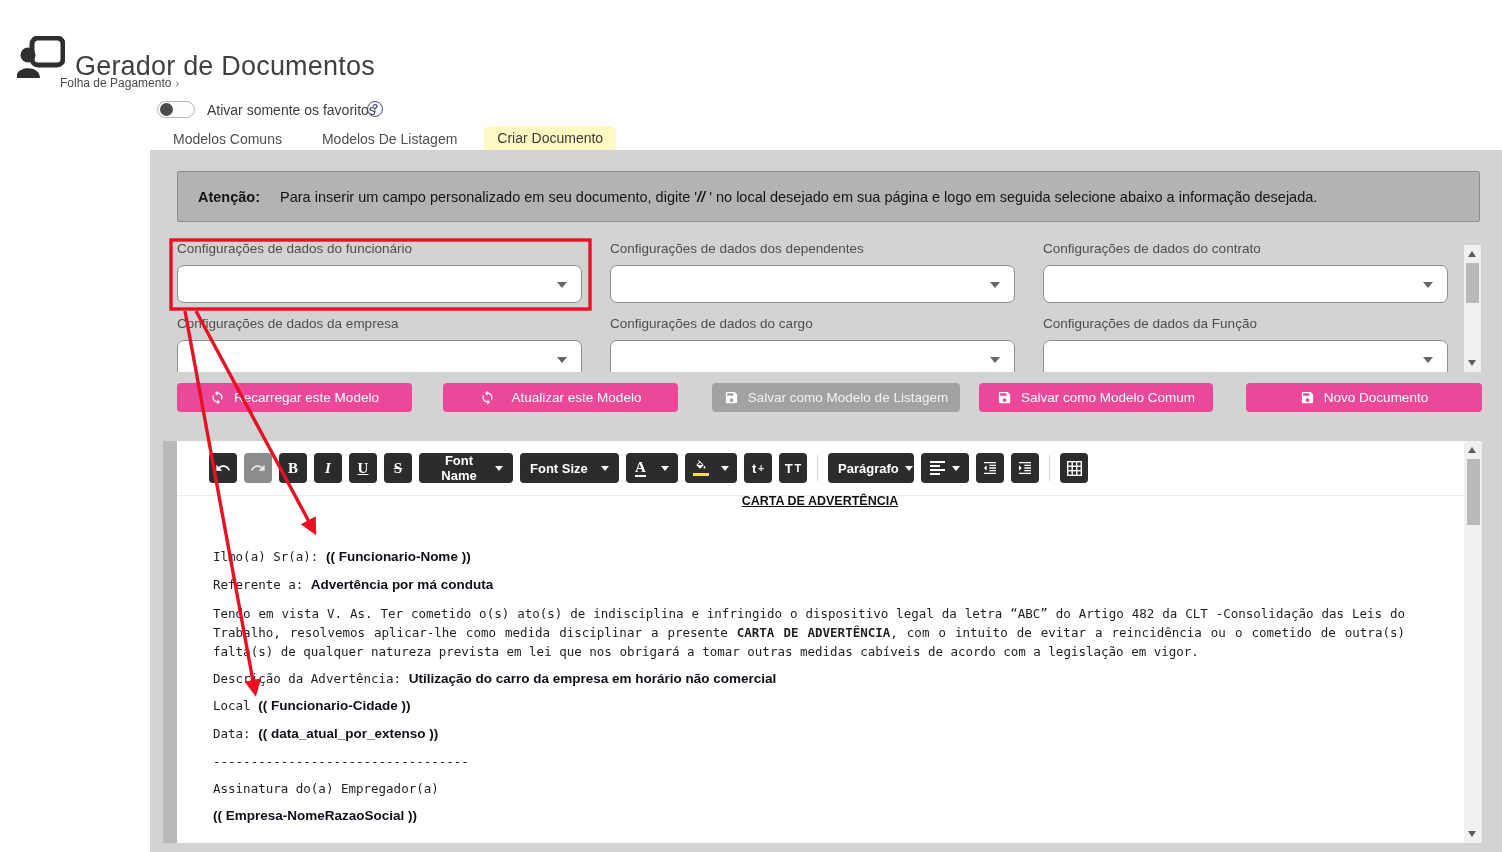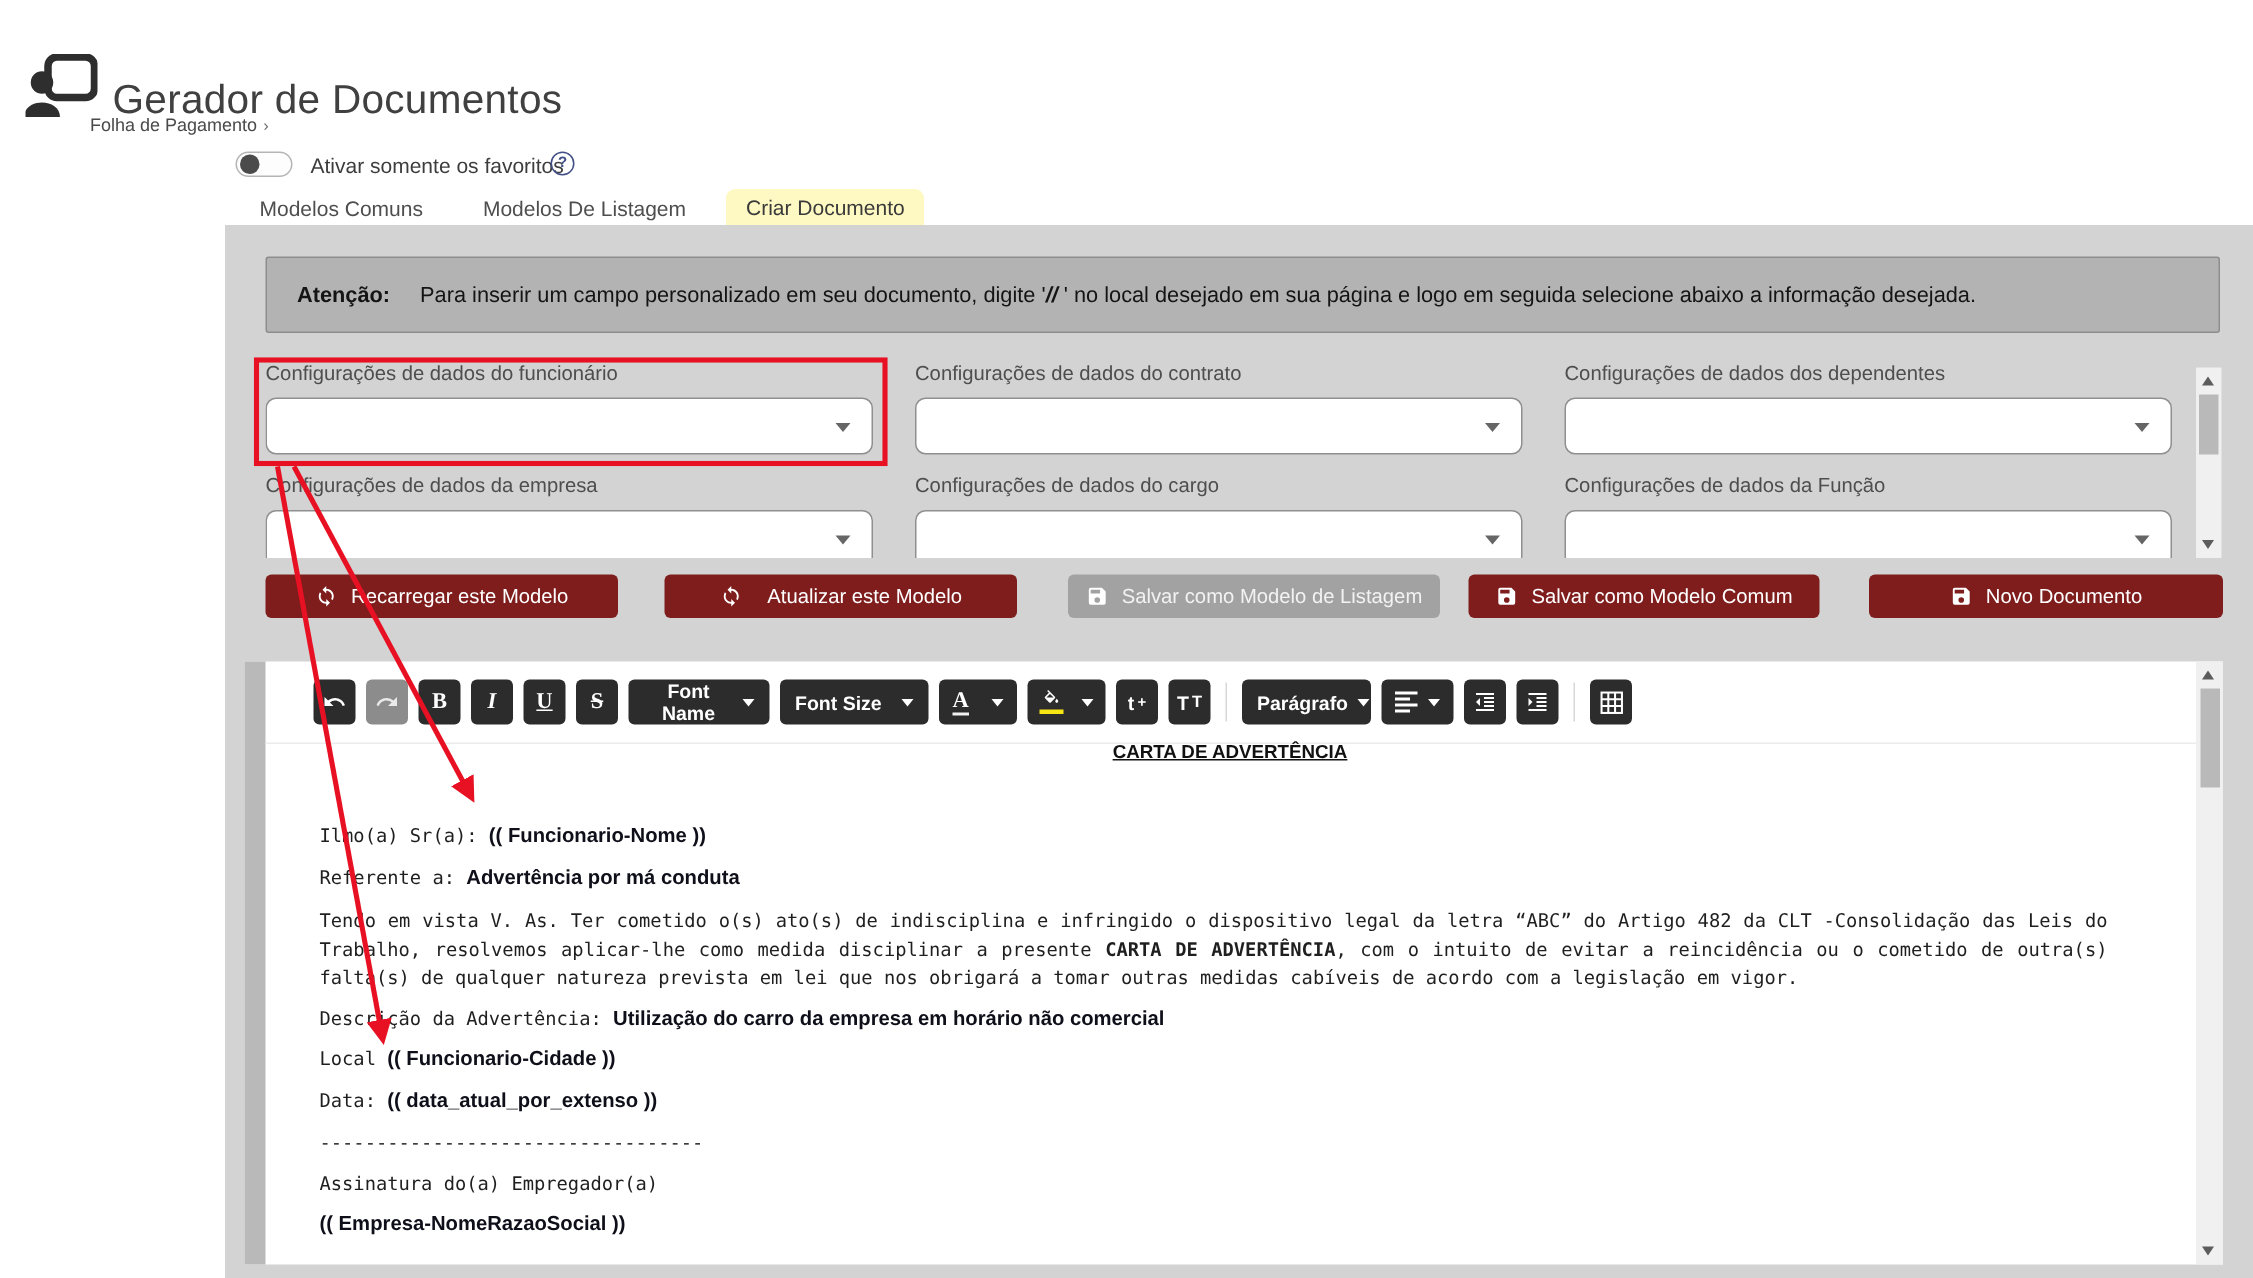--- a/index.html
+++ b/index.html
@@ -58,21 +58,21 @@
   .sb-fields { left:1464px; top:245px; width:17px; height:127px; }
   .sb .up, .sb .down { position:absolute; left:4px; width:0; height:0;
     border-left:4.5px solid transparent; border-right:4.5px solid transparent; }
   .sb .up   { top:6px; border-bottom:6px solid #5c5c5c; }
   .sb .down { bottom:6px; border-top:6px solid #5c5c5c; }
   .sb .thumb { position:absolute; left:2px; width:13px; background:#b9b9b9; }
   .sb-fields .thumb { top:18px; height:40px; }
 
   
   .action-btn { position:absolute; top:383px; height:29px; border:none; border-radius:4px;
-    background:#7f1d1d; color:#fff; font-family:"Liberation Sans",sans-serif; font-size:13.5px;
+    background:#ec4899; color:#fff; font-family:"Liberation Sans",sans-serif; font-size:13.5px;
     display:flex; align-items:center; justify-content:center; gap:9px; cursor:pointer; }
   .action-btn.disabled { background:#a2a2a2; color:#f2f2f2; }
   .action-btn svg { flex:0 0 auto; }
   .b1 { left:177px; width:235px; } .b2 { left:443px; width:235px;gap:17px; }
   .b3 { left:712px; width:248px; } .b4 { left:979px; width:234px; }
   .b5 { left:1246px; width:236px; }
 
   
   .editor { position:absolute; left:163px; top:441px; width:1319px; height:402px;
     background:#fff; border-left:14px solid #b9b9b9; }
@@ -154,28 +154,28 @@
 <div class="fields-clip">
   <div class="fields-grid">
     <div>
       <div class="field-label">Configurações de dados do funcionário</div>
       <div class="select-box">
         <span class="sel-value"></span>
         <span class="caret"></span>
       </div>
     </div>
     <div>
+      <div class="field-label">Configurações de dados dos dependentes</div>
+      <div class="select-box">
+        <span class="sel-value"></span>
+        <span class="caret"></span>
+      </div>
+    </div>
+    <div>
       <div class="field-label">Configurações de dados do contrato</div>
-      <div class="select-box">
-        <span class="sel-value"></span>
-        <span class="caret"></span>
-      </div>
-    </div>
-    <div>
-      <div class="field-label">Configurações de dados dos dependentes</div>
       <div class="select-box">
         <span class="sel-value"></span>
         <span class="caret"></span>
       </div>
     </div>
     <div>
       <div class="field-label">Configurações de dados da empresa</div>
       <div class="select-box">
         <span class="sel-value"></span>
         <span class="caret"></span>

